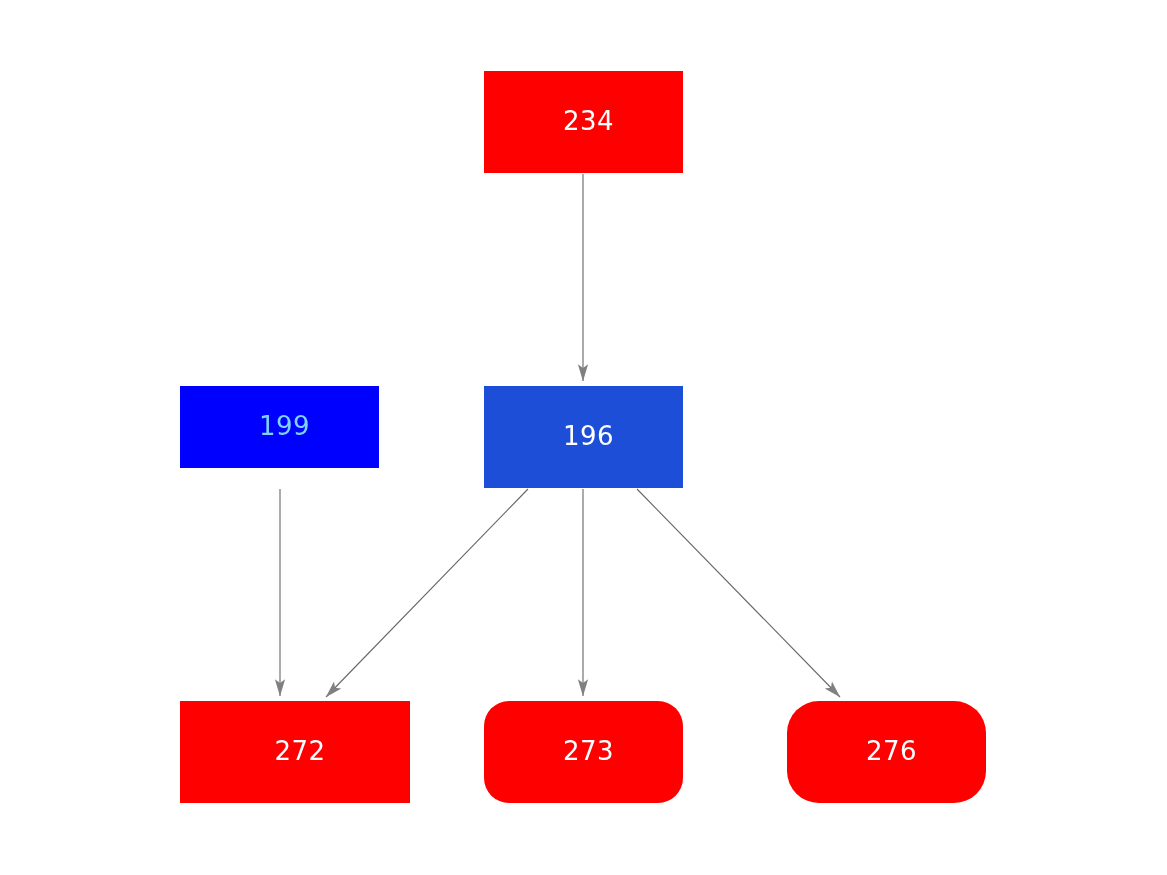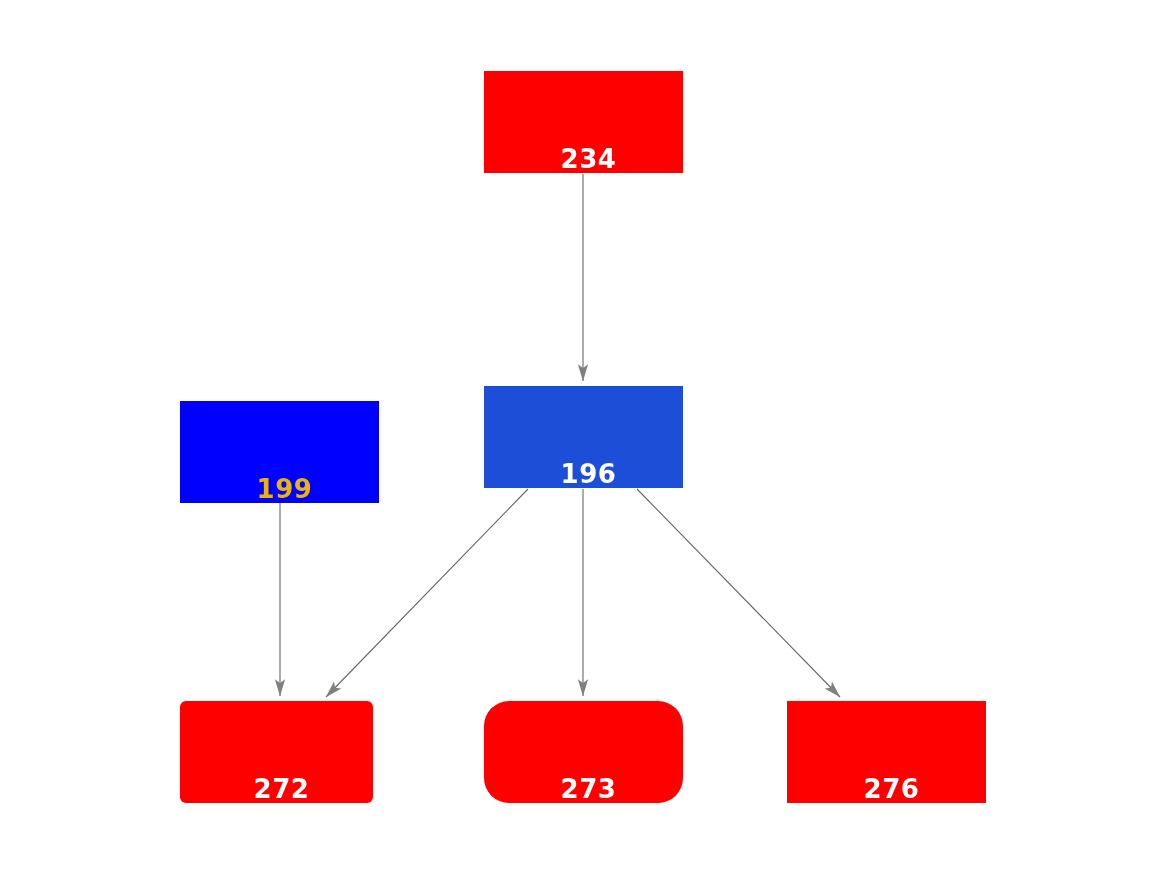--- a/index.html
+++ b/index.html
@@ -22,27 +22,27 @@
     position: absolute;
     left: 0;
     top: 0;
     width: 1167px;
     height: 875px;
     pointer-events: none;
   }
   .node {
     position: absolute;
     display: flex;
-    align-items: flex-end;
+    align-items: center;
     justify-content: center;
     box-sizing: border-box;
     color: #ffffff;
     font-size: 26px;
     font-family: "DejaVu Sans", "Liberation Sans", sans-serif;
-    font-weight: bold;
+    font-weight: normal;
     letter-spacing: 0.5px;
     line-height: 1;
     user-select: none;
     padding-left: 10px;
   }
   .node-label {
     display: block;
     transform: translateY(-1px);
   }
 </style>
@@ -62,29 +62,29 @@
         <line x1="280" y1="489" x2="280" y2="696" stroke="#666666" marker-end="url(#arrow)"></line>
         <line x1="528" y1="489" x2="326" y2="697" stroke="#666666" marker-end="url(#arrow)"></line>
         <line x1="583" y1="489" x2="583" y2="696" stroke="#666666" marker-end="url(#arrow)"></line>
         <line x1="637" y1="489" x2="840" y2="697" stroke="#666666" marker-end="url(#arrow)"></line>
       </g>
   </svg>
 
   <div class="node" style="left: 484px; top: 71px; width: 199px; height: 102px; background: rgb(255, 0, 0); color: rgb(255, 255, 255);">
     <span class="node-label">234</span>
   </div>
-  <div class="node" style="left: 180px; top: 386px; width: 199px; height: 102px; background: rgb(0, 0, 255); color: #eab308; margin-top: 15px;">
+  <div class="node" style="left: 180px; top: 386px; width: 199px; height: 82px; background: rgb(0, 0, 255); color: #7dd3fc;">
     <span class="node-label">199</span>
   </div>
   <div class="node" style="left: 484px; top: 386px; width: 199px; height: 102px; background: #1d4ed8; color: rgb(255, 255, 255);">
     <span class="node-label">196</span>
   </div>
-  <div class="node" style="left: 180px; top: 701px; width: 193px; height: 102px; background: rgb(255, 0, 0); color: rgb(255, 255, 255); border-radius: 6px;">
+  <div class="node" style="left: 180px; top: 701px; width: 230px; height: 102px; background: rgb(255, 0, 0); color: rgb(255, 255, 255);">
     <span class="node-label">272</span>
   </div>
   <div class="node" style="left: 484px; top: 701px; width: 199px; height: 102px; background: rgb(255, 0, 0); color: rgb(255, 255, 255); border-radius: 25px;">
     <span class="node-label">273</span>
   </div>
-  <div class="node" style="left: 787px; top: 701px; width: 199px; height: 102px; background: rgb(255, 0, 0); color: rgb(255, 255, 255);">
+  <div class="node" style="left: 787px; top: 701px; width: 199px; height: 102px; background: rgb(255, 0, 0); color: rgb(255, 255, 255); border-radius: 32px;">
     <span class="node-label">276</span>
   </div>
 
 </div>
 
 </body></html>

